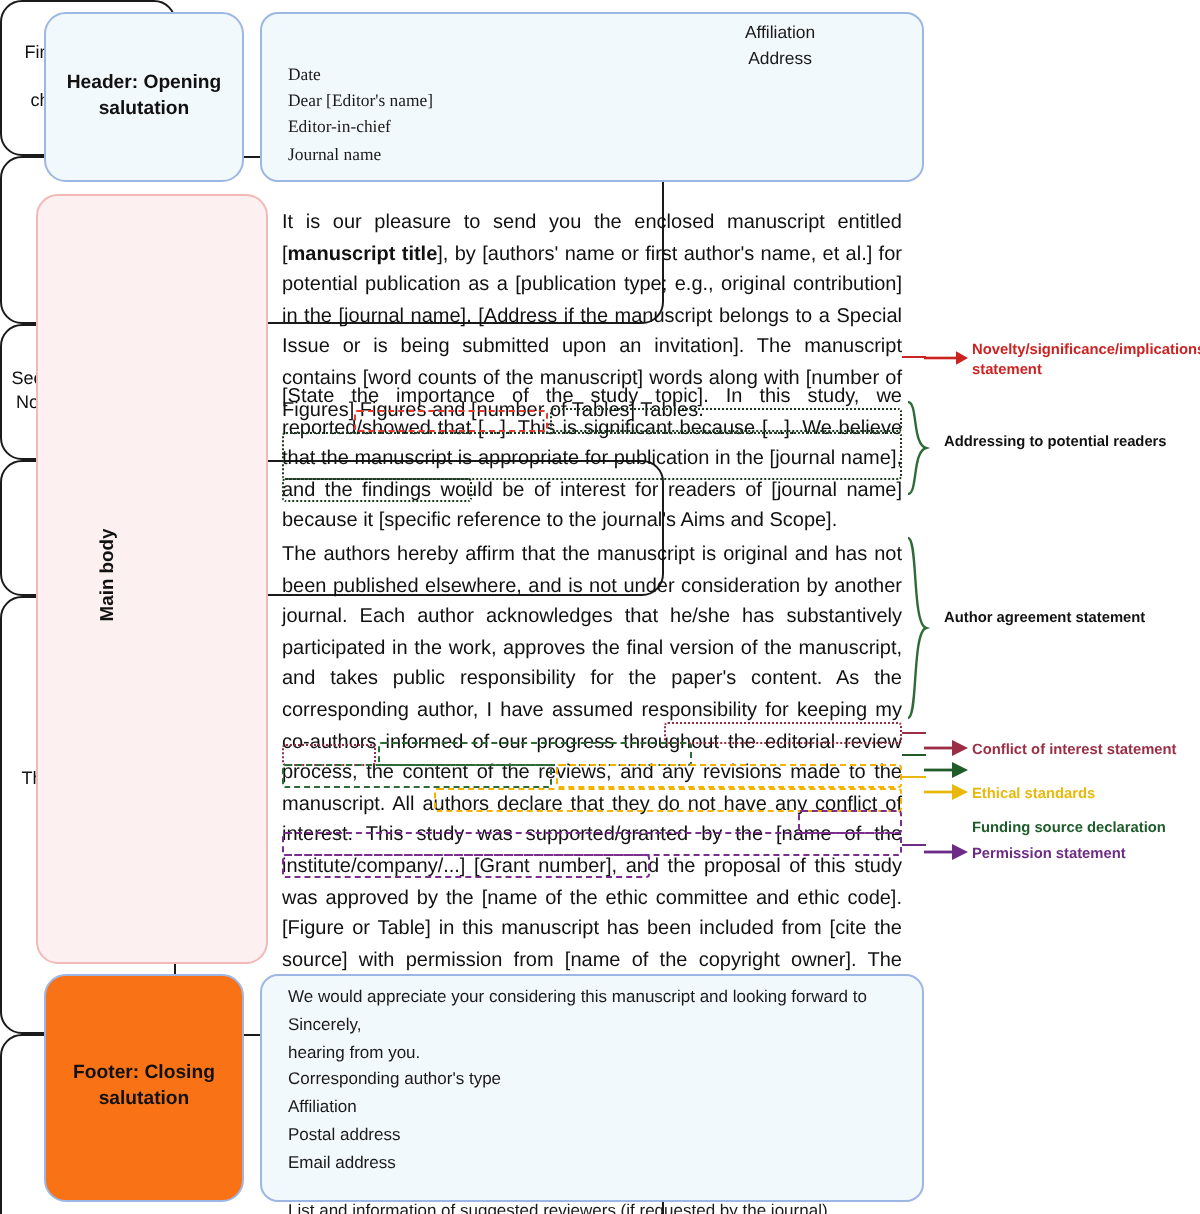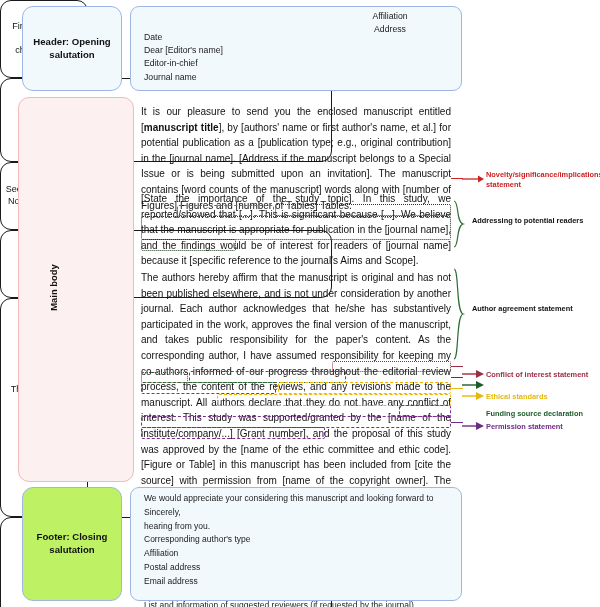--- a/index.html
+++ b/index.html
@@ -133,21 +133,21 @@
 <body>
 
 <div id="page">
 
   <div class="box blue-box label-box" style="left:22px; top:6px; width:100px; height:85px; background:#f2f9fd; border:1.4px solid #9db7e4;text-align:center;">
     <span class="hdr-label-txt">Header: Opening salutation</span>
   </div>
 
   <div class="box blue-box" style="left:130px; top:6px; width:332px; height:85px;">
   </div>
-  <div class="hdr-lines" style="left:144px; top:31px; width:200px;">
+  <div class="hdr-lines" style="left:144px; top:31px; width:200px;font-family:Liberation Serif, serif;">
     <div>Date</div>
     <div>Dear [Editor's name]</div>
     <div>Editor-in-chief</div>
     <div>Journal name</div>
   </div>
   <div class="hdr-lines right" style="left:330px; top:10px; width:120px;">
     <div>Affiliation</div>
     <div>Address</div>
   </div>
 
@@ -187,21 +187,21 @@
   <div class="hl hl-green" style="left:189px; top:371px; width:157px; height:12px;"></div>
   <div class="hl hl-green" style="left:141px; top:382px; width:135px; height:12px;"></div>
 
   <div class="hl hl-yellow" style="left:278px; top:382px; width:173px; height:12px;"></div>
   <div class="hl hl-yellow" style="left:217px; top:394px; width:234px; height:12px;"></div>
 
   <div class="hl hl-purple" style="left:399px; top:405px; width:52px; height:12px;"></div>
   <div class="hl hl-purple" style="left:141px; top:416px; width:310px; height:12px;"></div>
   <div class="hl hl-purple" style="left:141px; top:427px; width:184px; height:12px;"></div>
 
-  <div class="box blue-box label-box" style="left:22px; top:487px; width:100px; height:114px; background:#bef264; border:1.4px solid #9db7e4;">
+  <div class="box blue-box label-box" style="left:22px; top:487px; width:100px; height:114px; background:#f97316; border:1.4px solid #9db7e4;">
     <span class="hdr-label-txt">Footer: Closing salutation</span>
   </div>
   <div class="box blue-box" style="left:130px; top:487px; width:332px; height:114px;"></div>
   <div class="footer-lines" style="left:144px; top:492px; width:310px;">
     <div>We would appreciate your considering this manuscript and looking forward to</div>
     <div>Sincerely,</div>
     <div>hearing from you.</div>
     <div>Corresponding author's type</div>
     <div>Affiliation</div>
     <div>Postal address</div>

